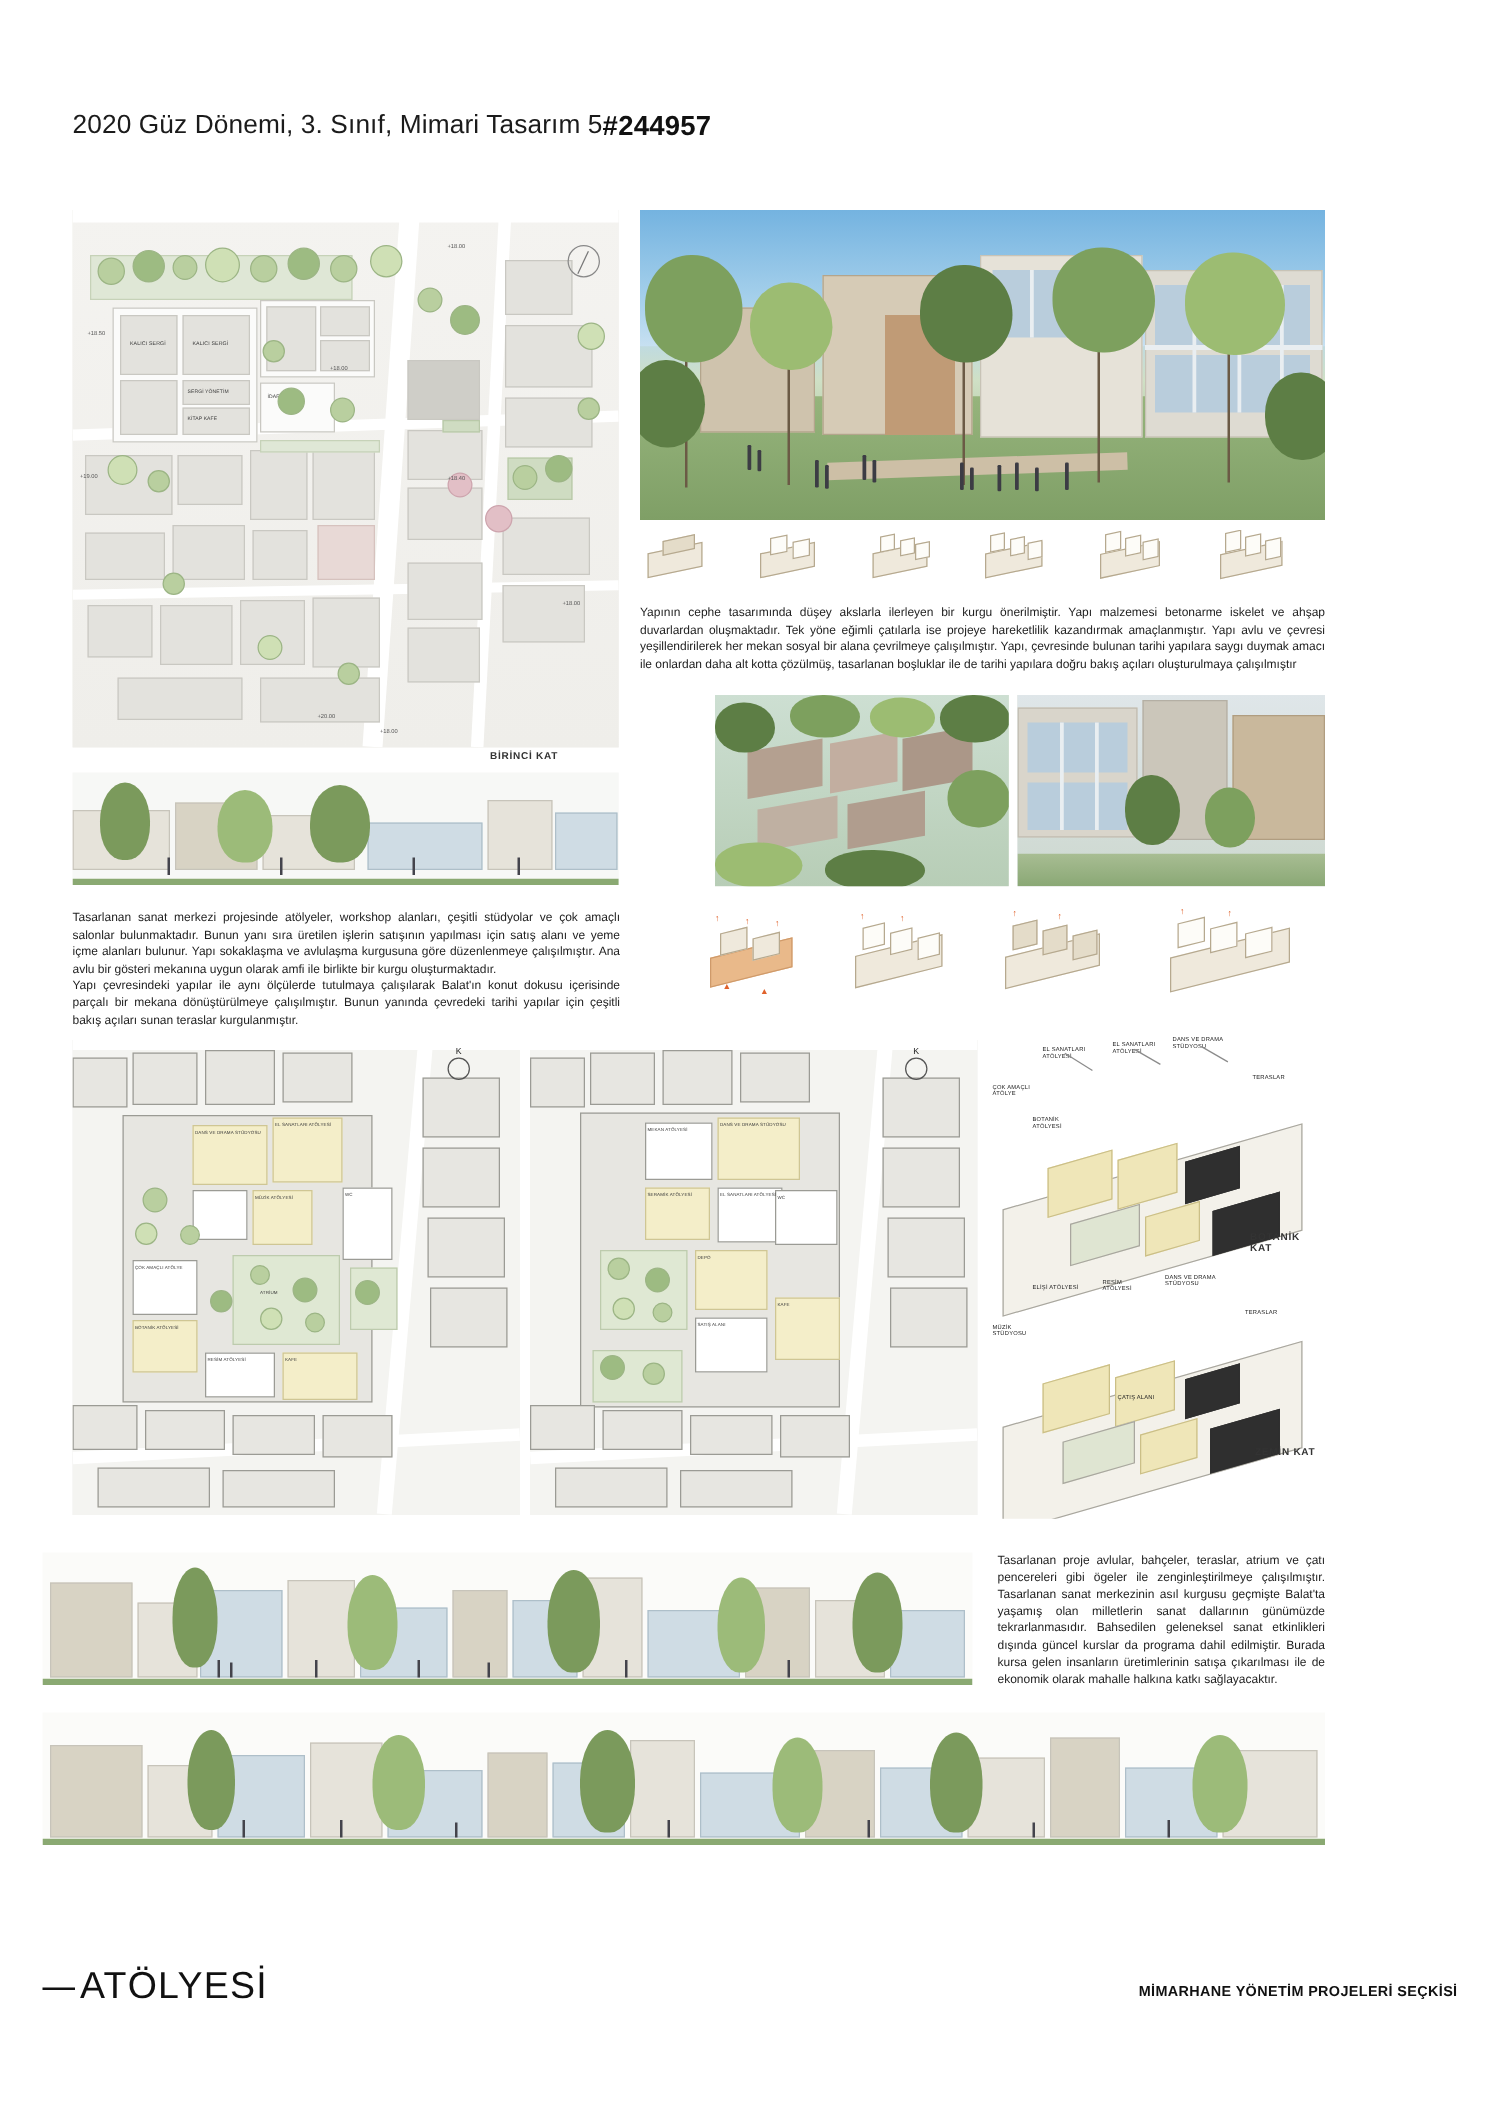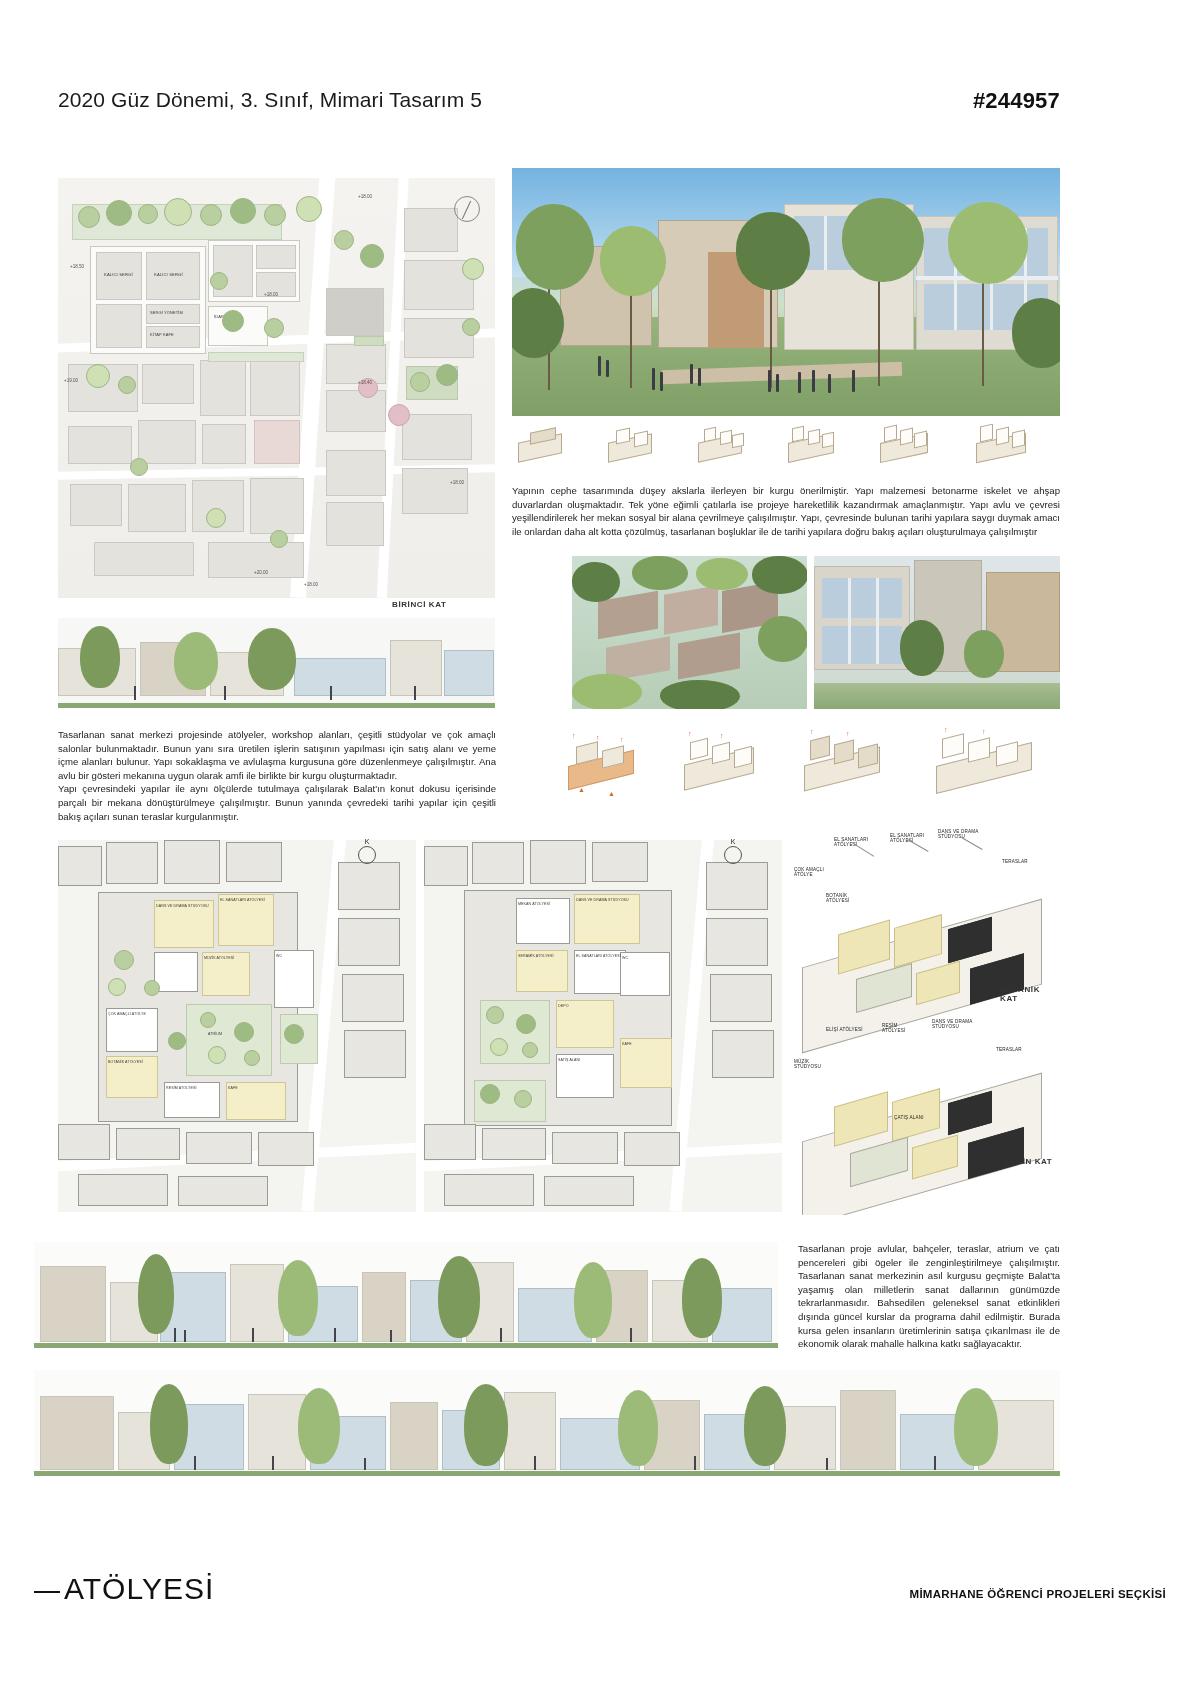--- a/index.html
+++ b/index.html
@@ -19,21 +19,21 @@
     width: 1200px; height: 1697px;
     padding: 0;
   }
 
   
   .header {
     position: absolute;
     left: 58px; top: 88px; width: 1002px;
   }
   .header-row {
-    display: flex; align-items: flex-start; justify-content: space-between;
+    display: flex; align-items: flex-start; 
   }
   .course-line {
     font-size: 21px; font-weight: 400; letter-spacing: 0.1px; color: #1b1b1b;
   }
   .code {
     font-size: 22px; font-weight: 700; color: #111; letter-spacing: 0.2px;
   }
   .title-line {
     margin-top: 3px;
     font-size: 21px; font-weight: 700; letter-spacing: 0.2px;
@@ -638,15 +638,15 @@
     <div class="e-fig" style="left:330px;top:88px;height:12px;"></div>
     <div class="e-fig" style="left:500px;top:86px;height:14px;"></div>
     <div class="e-fig" style="left:660px;top:86px;height:14px;"></div>
     <div class="e-fig" style="left:792px;top:88px;height:12px;"></div>
     <div class="e-fig" style="left:900px;top:86px;height:14px;"></div>
   </div>
 
   <div class="footer-logo">
     <span class="dash"></span><span>ATÖLYESİ</span>
   </div>
-  <div class="footer-right">MİMARHANE ÖĞRENCİ PROJELERİ SEÇKİSİ</div>
+  <div class="footer-right">MİMARHANE YÖNETİM PROJELERİ SEÇKİSİ</div>
 
 </div>
 
 </body></html>

